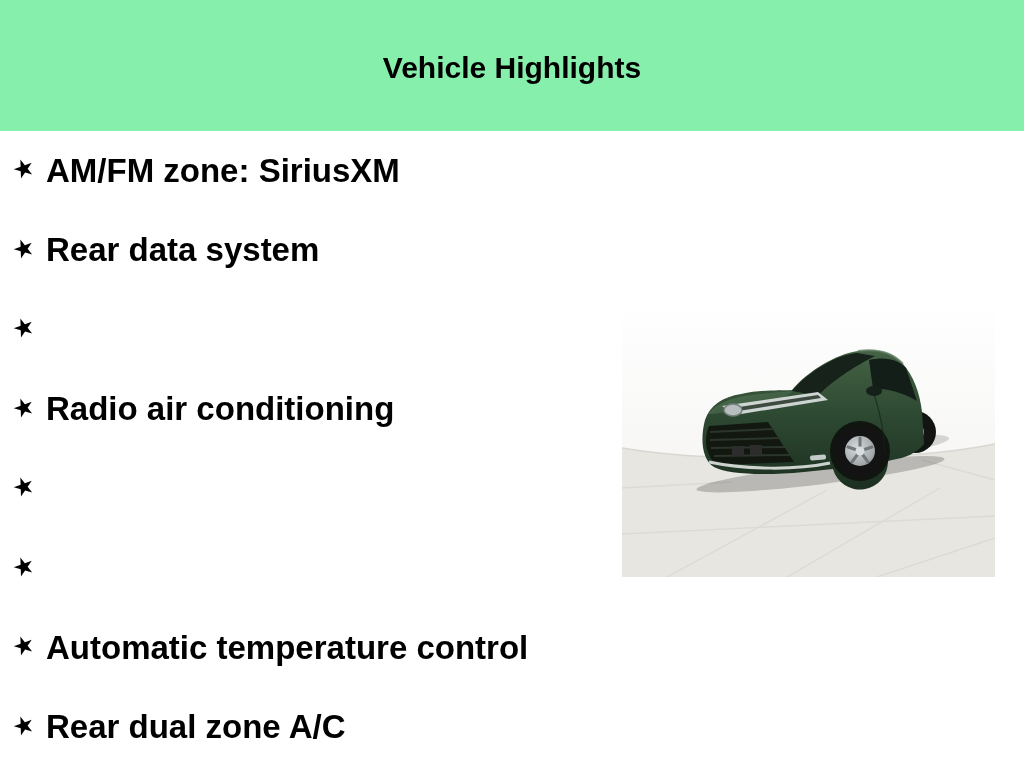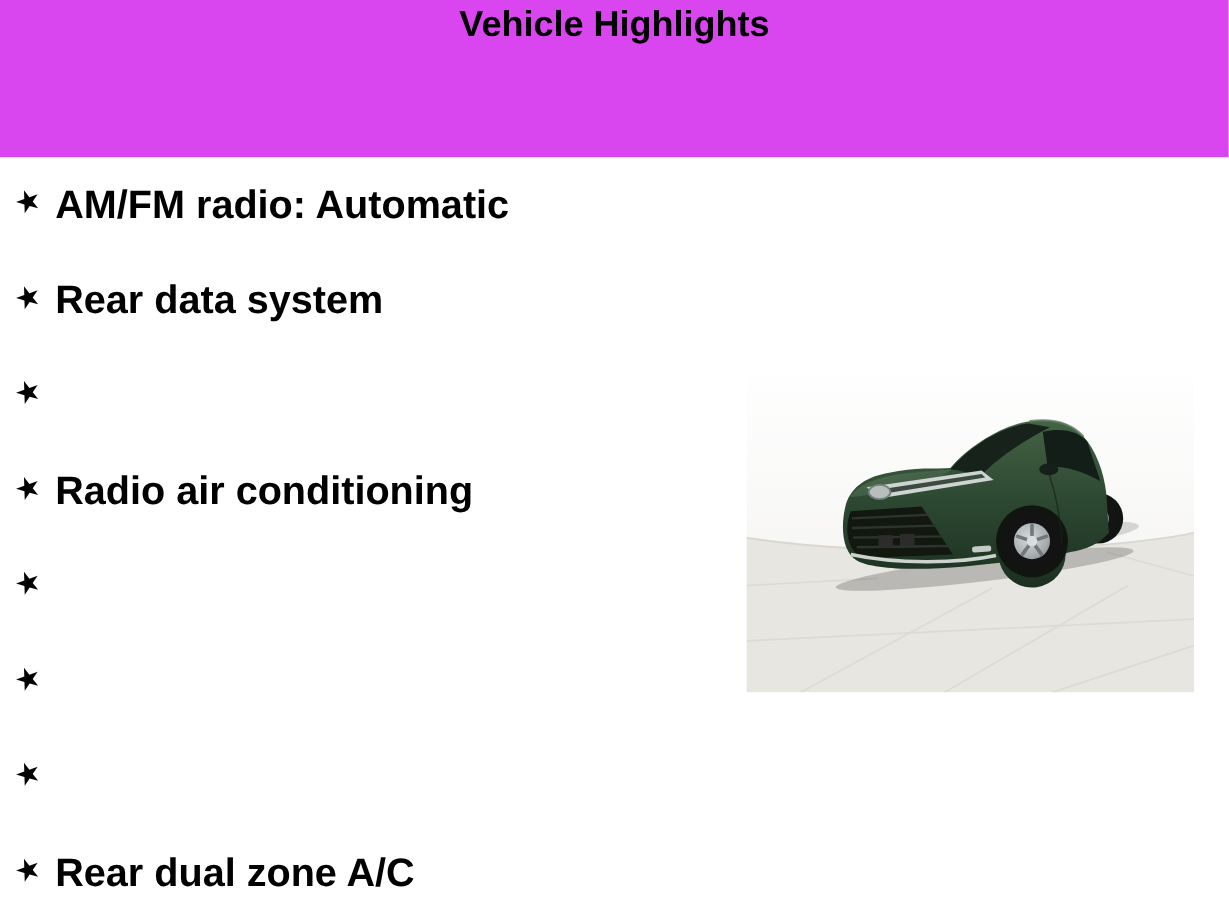--- a/index.html
+++ b/index.html
@@ -14,22 +14,23 @@
     width: 1024px;
     height: 768px;
     background: #ffffff;
   }
   
   .header {
     position: absolute;
     top: 0; left: 0;
     width: 1024px;
     height: 131px;
-    background: #d946ef;
+    background: #86efac;
     display: flex;
+    align-items: center;
     justify-content: center;
   }
   .header .title {
     font-size: 30px;
     font-weight: 700;
     color: #000000;
     margin-top: 4px;
     letter-spacing: 0px;
   }
   
@@ -79,41 +80,42 @@
 
 <div class="slide">
 
   <div class="header">
     <div class="title">Vehicle Highlights</div>
   </div>
 
   <ul class="list">
     <li>
       <span class="star">★</span>
-      <span class="label">AM/FM radio: Automatic</span>
+      <span class="label">AM/FM zone: SiriusXM</span>
     </li>
     <li>
       <span class="star">★</span>
       <span class="label">Rear data system</span>
     </li>
     <li>
       <span class="star">★</span>
     </li>
     <li>
       <span class="star">★</span>
       <span class="label">Radio air conditioning</span>
     </li>
     <li>
       <span class="star">★</span>
     </li>
     <li>
       <span class="star">★</span>
     </li>
     <li>
       <span class="star">★</span>
+      <span class="label">Automatic temperature control</span>
     </li>
     <li>
       <span class="star">★</span>
       <span class="label">Rear dual zone A/C</span>
     </li>
   </ul>
 
   <div class="photo">
     <svg width="373" height="275" viewBox="0 0 373 275" xmlns="http://www.w3.org/2000/svg">
       <defs>

